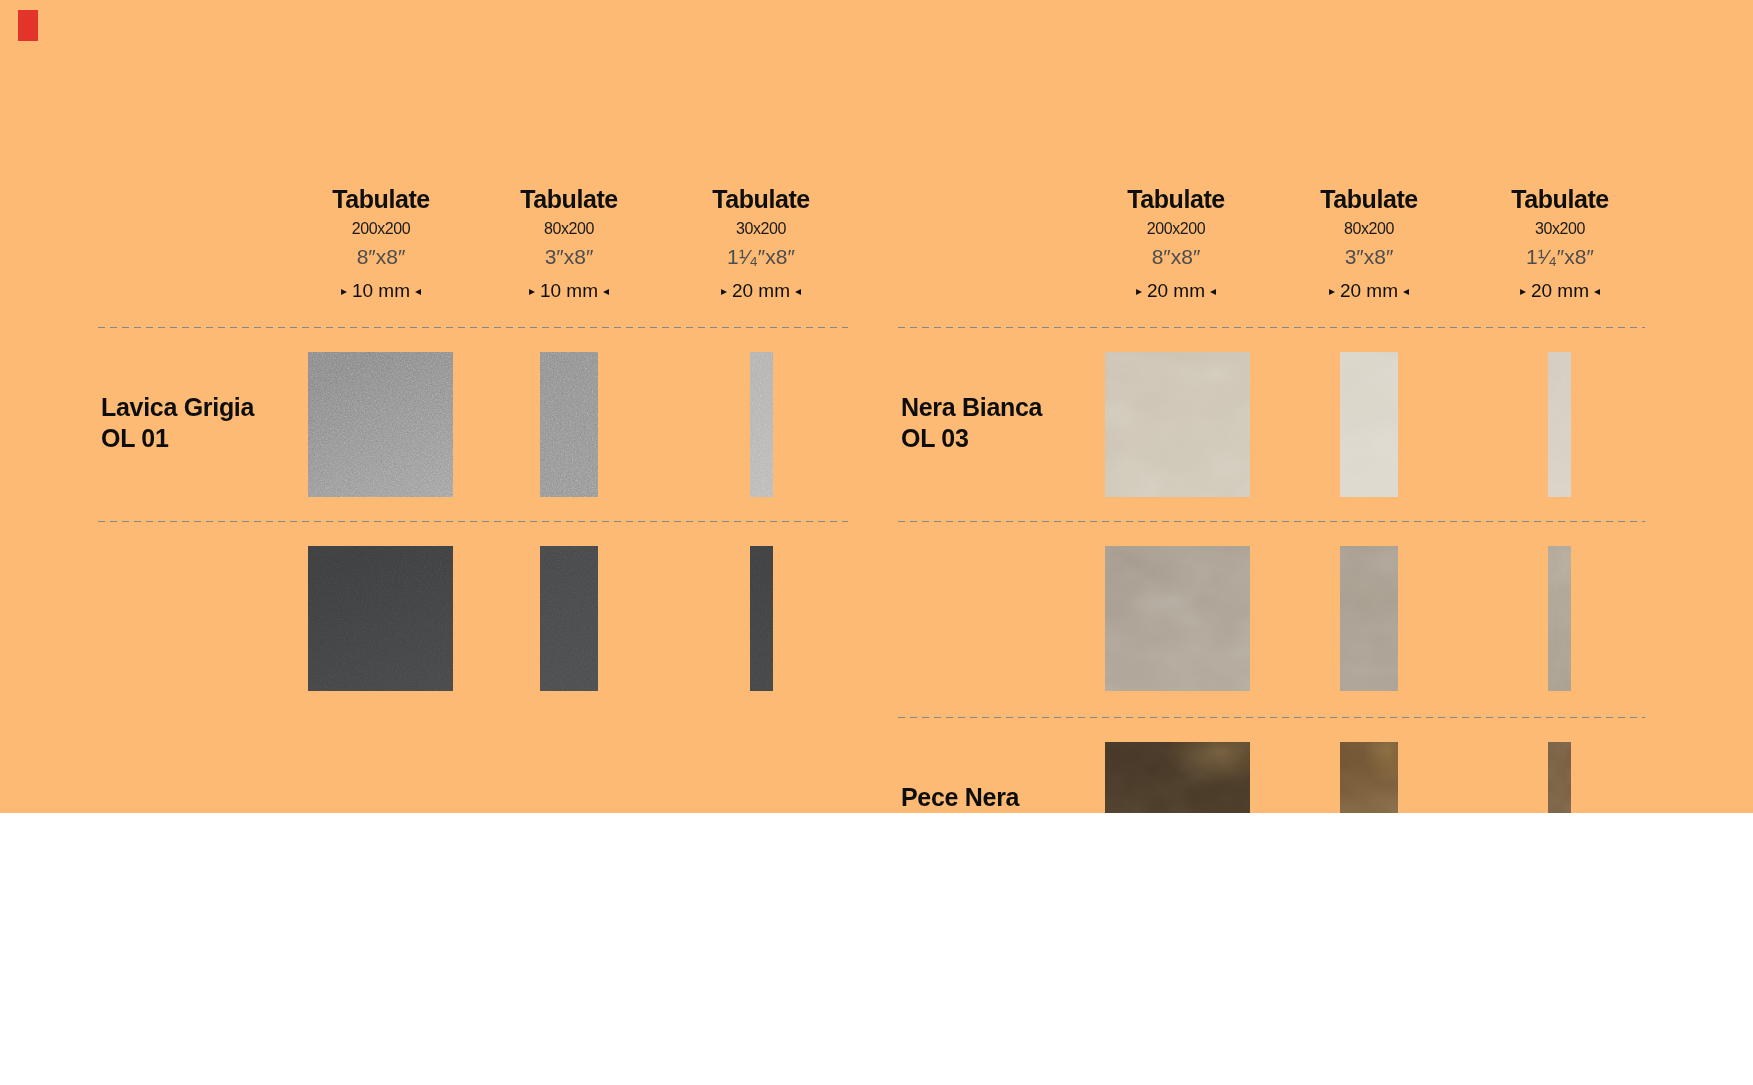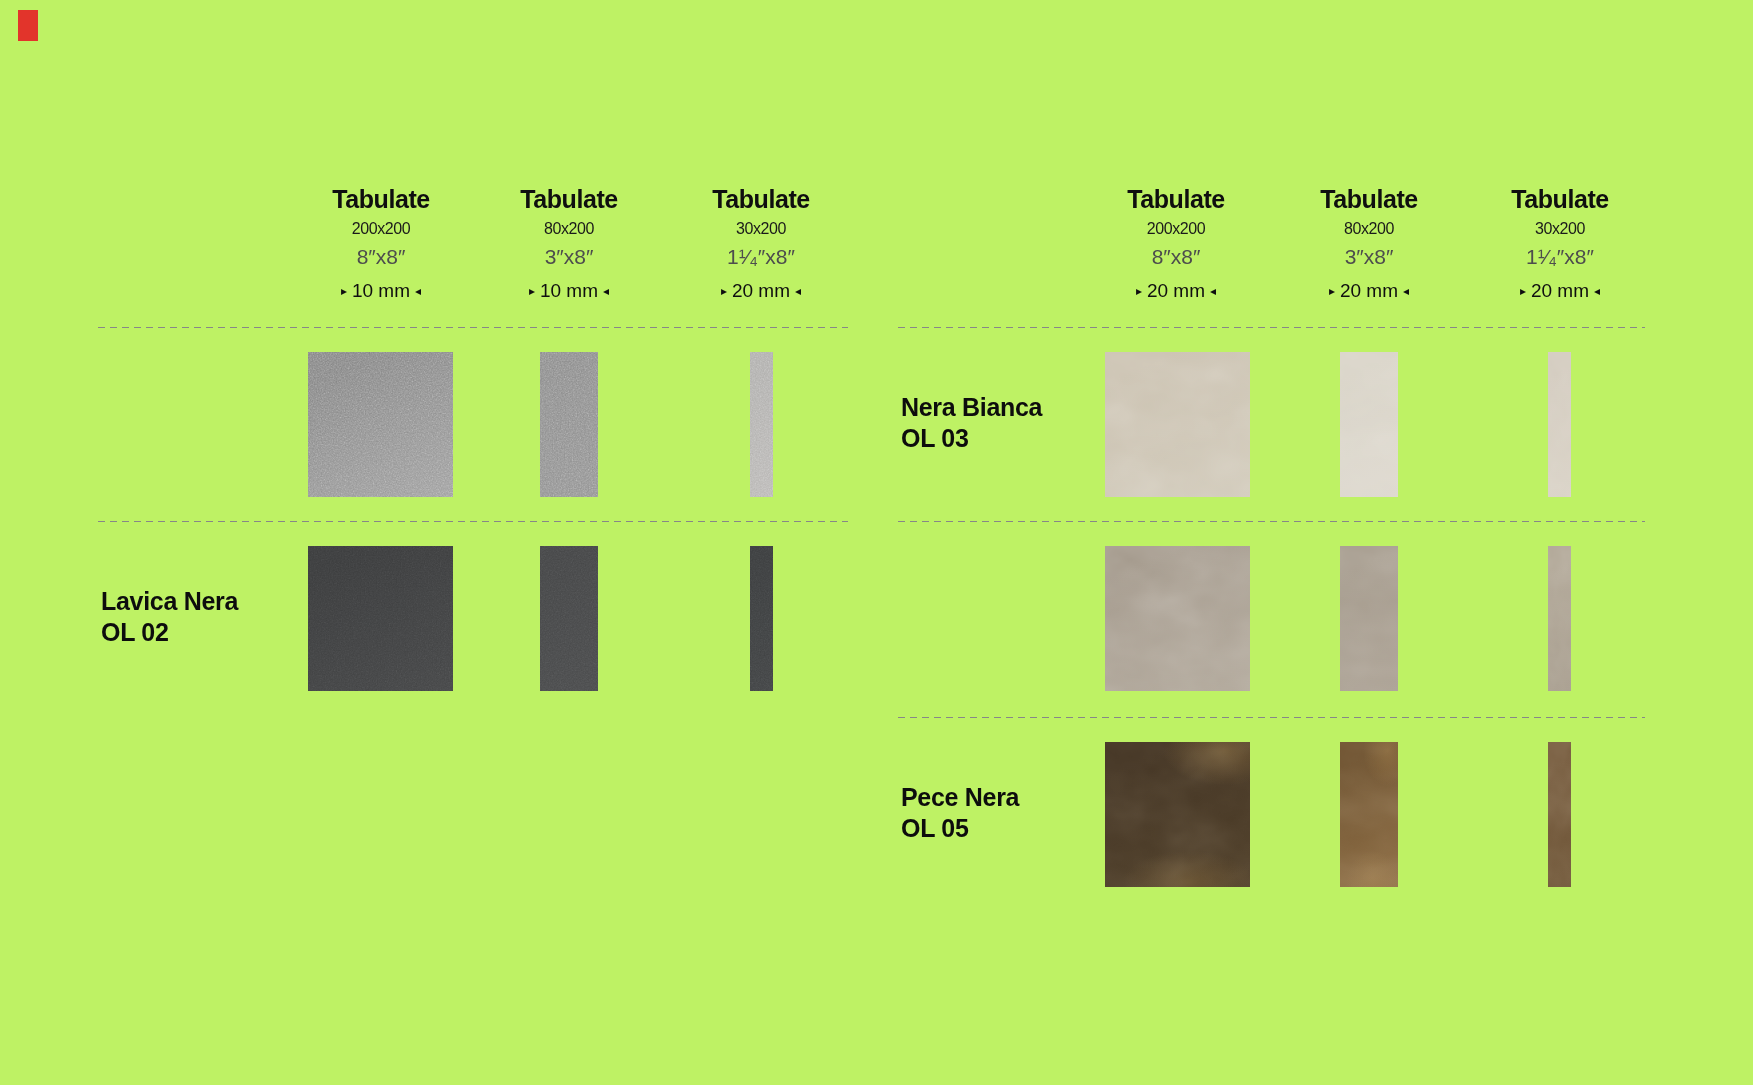--- a/index.html
+++ b/index.html
@@ -1,17 +1,17 @@
 <!DOCTYPE html>
 <html><head>
 <meta charset="utf-8">
 <style>
   html,body{margin:0;padding:0;background:#ffffff;}
   .page{
-    position:relative;width:1753px;height:1085px;background:#bef264;
+    position:relative;width:1753px;height:813px;background:#fdba74;
     font-family:"Liberation Sans", sans-serif;color:#0f0f0f;overflow:hidden;
   }
   .corner-mark{position:absolute;left:18px;top:10px;width:20px;height:31px;background:#e2342b;}
   .block{position:absolute;top:0;height:1085px;}
   .block-left{left:98px;width:750px;}
   .block-right{left:898px;width:747px;}
 
   
   .col-head{position:absolute;top:185px;width:190px;text-align:center;}
   .block-left  .c1{left:188px;} .block-left  .c2{left:376px;} .block-left  .c3{left:568px;}
@@ -74,20 +74,24 @@
       <div class="h-size">30x200</div>
       <div class="h-inch">1¹⁄₄″x8″</div>
       <div class="h-mm">
         <span class="mk mk-l">▸</span><span>20 mm</span><span class="mk mk-r">◂</span>
       </div>
     </div>
 
     <div class="rule r1"></div>
     <div class="rule r2"></div>
 
+    <div class="product-label pl-1">
+      <div>Lavica Grigia</div>
+      <div>OL 01</div>
+    </div>
     <div class="tile t-large x-large y1 tex-speckle" style="background: linear-gradient(155deg, rgb(133, 133, 133) 15%, rgb(159, 159, 159) 100%);">
         <svg class="tex" preserveAspectRatio="none" xmlns="http://www.w3.org/2000/svg">
           <filter id="tx0" x="-5%" y="-5%" width="110%" height="110%">
             <feTurbulence type="fractalNoise" baseFrequency="0.75" numOctaves="2" seed="5" stitchTiles="stitch"></feTurbulence>
             <feColorMatrix type="saturate" values="0"></feColorMatrix>
           </filter>
           <rect width="100%" height="100%" filter="url(#tx0)" opacity="0.6"></rect>
         </svg>
       </div>
     <div class="tile t-med x-med y1 tex-speckle" style="background: linear-gradient(155deg, rgb(140, 140, 140) 15%, rgb(147, 147, 147) 100%);">
@@ -102,24 +106,20 @@
     <div class="tile t-strip x-strip y1 tex-speckle" style="background: linear-gradient(155deg, rgb(176, 175, 173) 15%, rgb(186, 184, 182) 100%);">
         <svg class="tex" preserveAspectRatio="none" xmlns="http://www.w3.org/2000/svg">
           <filter id="tx2" x="-5%" y="-5%" width="110%" height="110%">
             <feTurbulence type="fractalNoise" baseFrequency="0.75" numOctaves="2" seed="31" stitchTiles="stitch"></feTurbulence>
             <feColorMatrix type="saturate" values="0"></feColorMatrix>
           </filter>
           <rect width="100%" height="100%" filter="url(#tx2)" opacity="0.55"></rect>
         </svg>
       </div>
 
-    <div class="product-label pl-2">
-      <div>Lavica Nera</div>
-      <div>OL 02</div>
-    </div>
     <div class="tile t-large x-large y2 tex-speckle" style="background: linear-gradient(155deg, rgb(60, 61, 62) 15%, rgb(70, 71, 72) 100%);">
         <svg class="tex" preserveAspectRatio="none" xmlns="http://www.w3.org/2000/svg">
           <filter id="tx3" x="-5%" y="-5%" width="110%" height="110%">
             <feTurbulence type="fractalNoise" baseFrequency="0.75" numOctaves="2" seed="44" stitchTiles="stitch"></feTurbulence>
             <feColorMatrix type="saturate" values="0"></feColorMatrix>
           </filter>
           <rect width="100%" height="100%" filter="url(#tx3)" opacity="0.4"></rect>
         </svg>
       </div>
     <div class="tile t-med x-med y2 tex-speckle" style="background: linear-gradient(155deg, rgb(70, 71, 72) 15%, rgb(75, 76, 77) 100%);">

